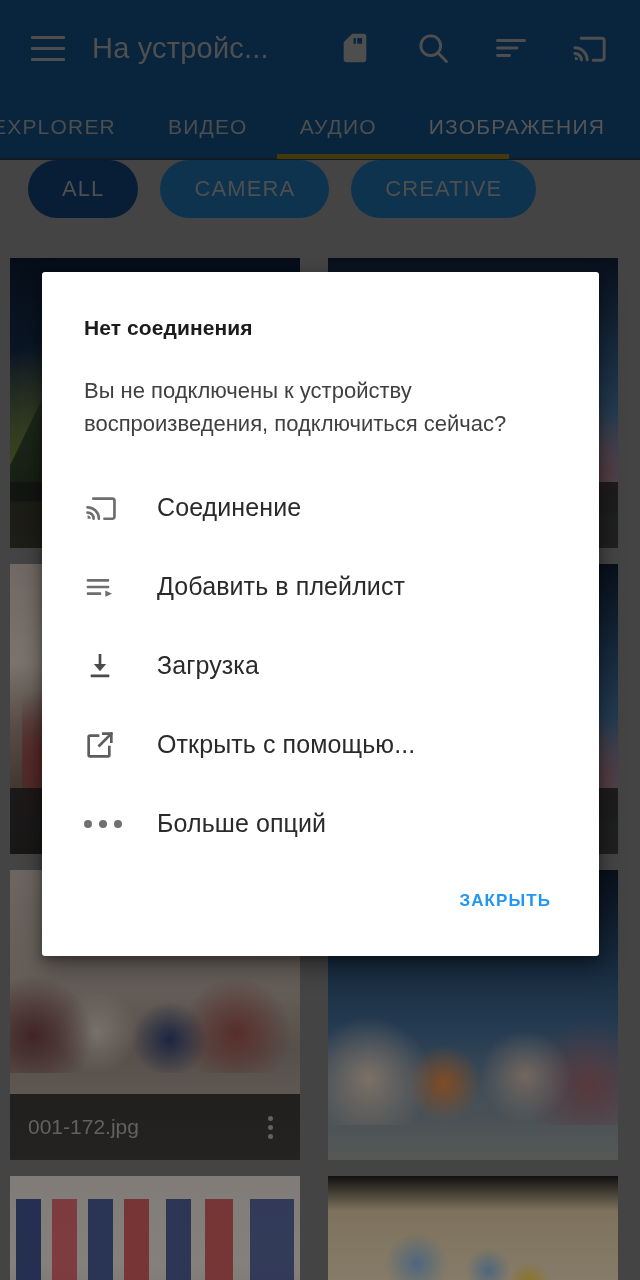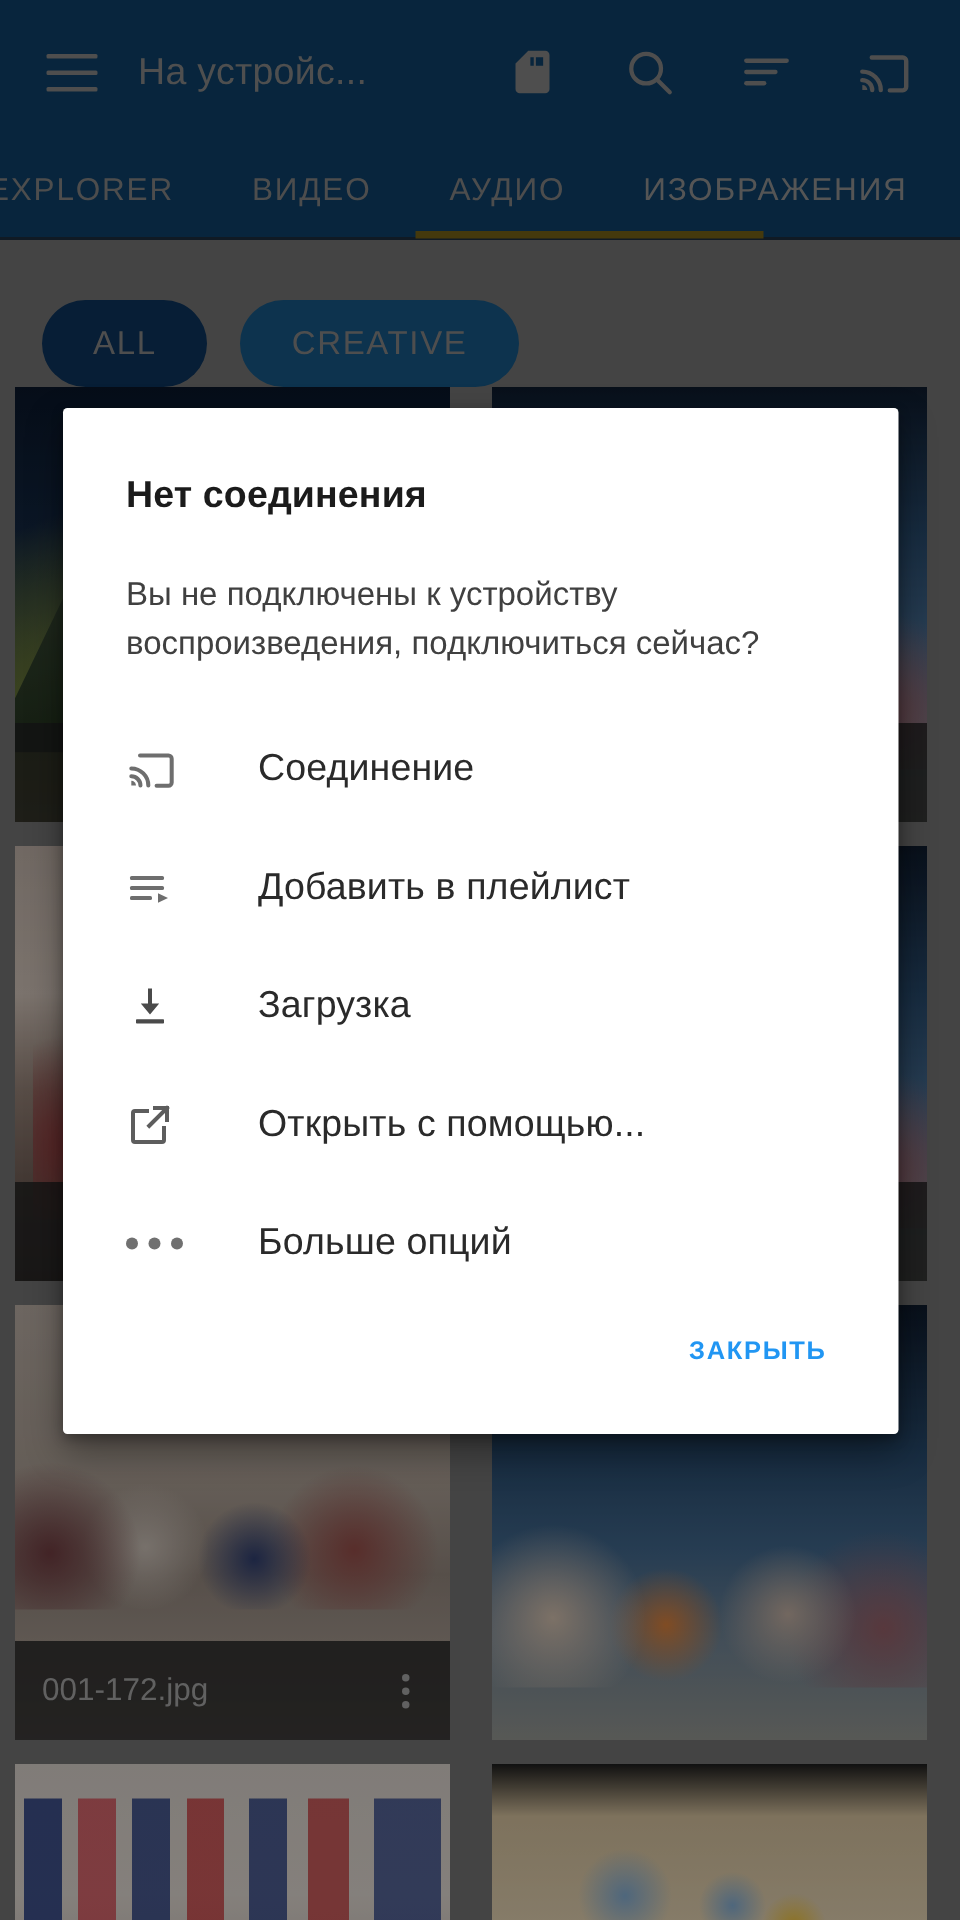--- a/index.html
+++ b/index.html
@@ -50,21 +50,21 @@
     display: block;
     width: 34px;
     height: 3px;
     background: #7e7e7e;
     border-radius: 1px;
   }
 
   .toolbar-title {
     flex: 0 0 auto;
     margin-left: 14px;
-    font-size: 25px;
+    font-size: 29px;
     color: #808080;
     letter-spacing: 0.2px;
     white-space: nowrap;
   }
 
   .toolbar-actions {
     margin-left: auto;
     display: flex;
     align-items: center;
     gap: 0px;
@@ -110,21 +110,21 @@
     background: #6f5c16;
   }
 
   .chipbar {
     position: absolute;
     top: 160px; left: 0;
     width: 640px;
     height: 98px;
     background: #6f6f6f;
     display: flex;
-    align-items: flex-end;
+    align-items: flex-start;
     gap: 22px;
     padding-left: 28px;
     overflow: hidden;
   }
   .chip {
     height: 58px;
     border-radius: 29px;
     background: #16537e;
     color: #7f7f7f;
     font-size: 22px;
@@ -285,21 +285,21 @@
     width: 557px;
     height: 684px;
     background: #ffffff;
     border-radius: 3px;
     box-shadow: 0 11px 24px rgba(0,0,0,0.38), 0 3px 8px rgba(0,0,0,0.26);
     overflow: hidden;
   }
 
   .dlg-title {
     margin: 44px 0 4px 42px;
-    font-size: 25px;
+    font-size: 21px;
     font-weight: bold;
     color: #1b1b1b;
     letter-spacing: 0.1px;
   }
 
   .dlg-message {
     margin: 34px 42px 0 42px;
     font-size: 22px;
     line-height: 33px;
     color: #404040;
@@ -317,21 +317,21 @@
   .dlg-item .ic {
     width: 52px;
     min-width: 52px;
     height: 44px;
     display: flex;
     align-items: center;
     justify-content: flex-start;
   }
   .dlg-item .ic svg { display: block; }
   .dlg-item .lbl {
-    margin-left: 36px;
+    margin-left: 21px;
     font-size: 25px;
     color: #2a2a2a;
     letter-spacing: 0.1px;
   }
 
   .dots-icon {
     display: flex;
     align-items: center;
     gap: 7px;
   }
@@ -444,20 +444,21 @@
         </div>
         <div class="cell">
           <div class="thumb ph-hall"></div>
         </div>
       </div>
 
     </div>
 
     <div class="chipbar">
       <div class="chip selected">ALL</div>
+      <div class="chip">CAMERA</div>
       <div class="chip">CREATIVE</div>
     </div>
 
     <div class="toolbar">
       <div class="menu-btn">
         <i></i>
           <i></i>
           <i></i>
       </div>
       <div class="toolbar-title">На устройс...</div>

